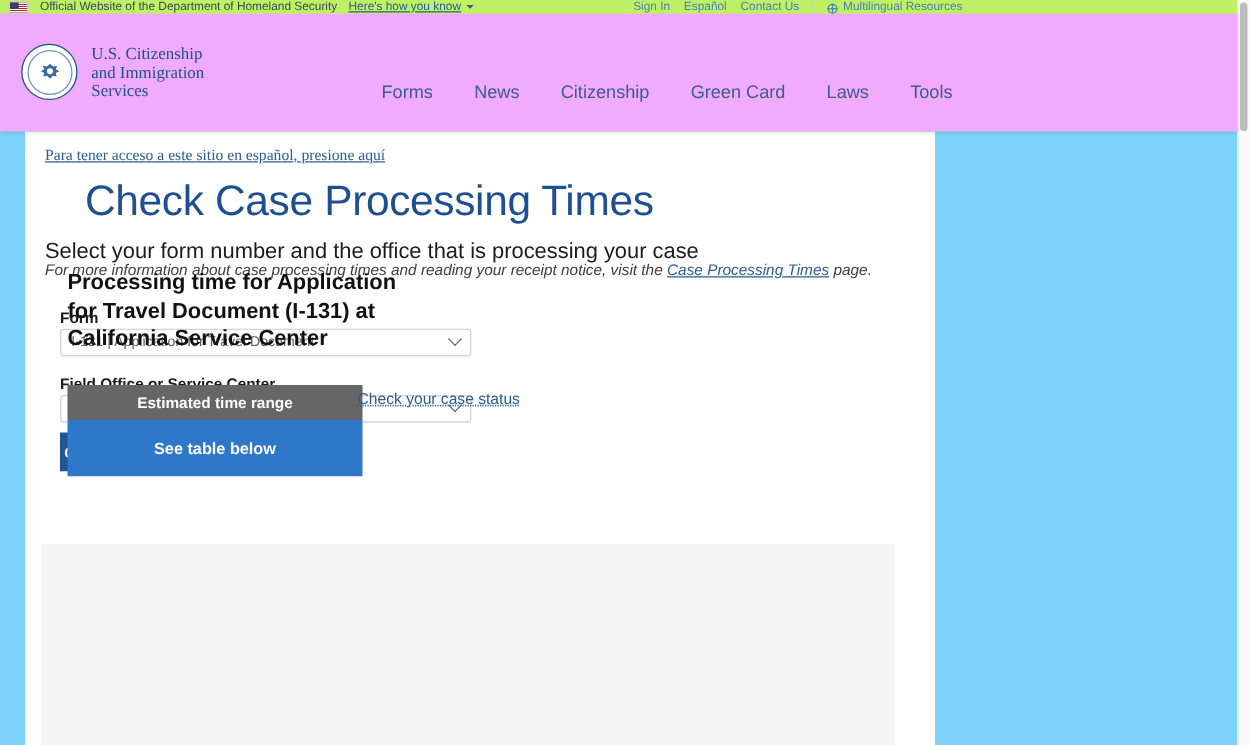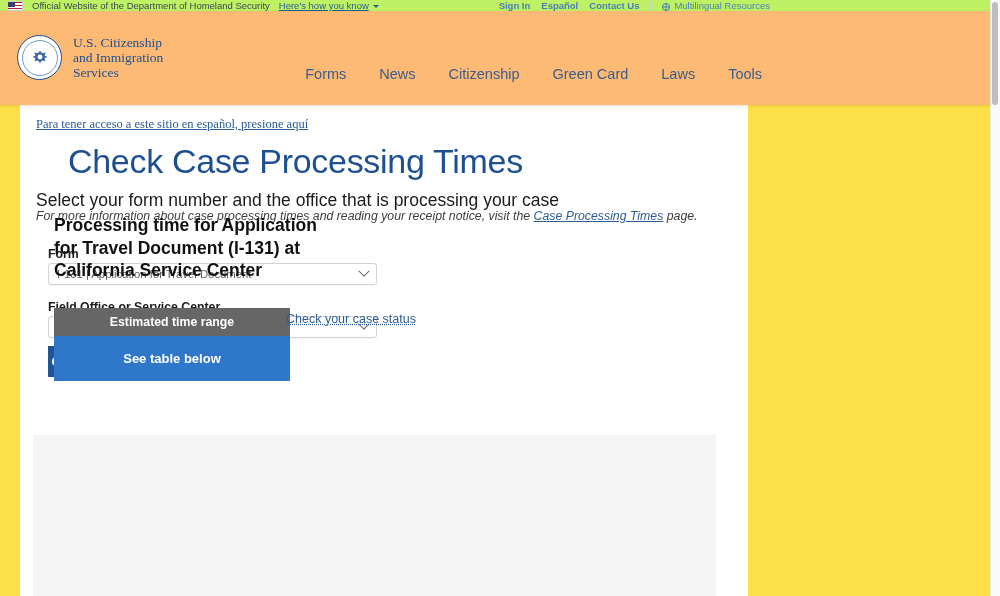--- a/index.html
+++ b/index.html
@@ -51,41 +51,41 @@
     border-top: 3.6px solid #2b5c94;
     vertical-align: middle;
   }
   #gov-banner-right {
     margin-left: auto;
     display: flex; align-items: center;
     gap: 11px;
     padding-right: 220px;
     font-size: 9.5px;
   }
-  #gov-banner-right .util-link { color: #4a7eb5; cursor: pointer; white-space: nowrap; font-weight: bold; }
+  #gov-banner-right .util-link { color: #4a7eb5; cursor: pointer; white-space: nowrap; }
   #util-divider { width: 1px; height: 9px; background: #c8d0d8; }
   #multilingual { display: flex; align-items: flex-end; gap: 4px; color: #4a7eb5; cursor: pointer; white-space: nowrap; }
   .globe-icon {
     width: 8px; height: 8px; border-radius: 50%;
     border: 1px solid #4a7eb5; position: relative; flex: none;
   }
   .globe-icon::before {
     content:""; position:absolute; left:50%; top:-1px; width:1px; height:8px;
     background:#4a7eb5; transform: translateX(-50%);
   }
   .globe-icon::after {
     content:""; position:absolute; top:50%; left:-1px; width:8px; height:1px;
     background:#4a7eb5; transform: translateY(-50%);
   }
 
   
   #site-header {
     position: absolute; top: 11px; left: 0;
     width: 990px; height: 94px;
-    background: #fdba74;
+    background: #f0abfc;
     box-shadow: 0 1px 3px rgba(0,0,0,0.13);
     z-index: 5;
   }
   #logo-block {
     position: absolute; left: 17px; top: 24px;
     display: flex; align-items: center;
   }
   #dhs-seal {
     width: 45px; height: 45px; border-radius: 50%;
     border: 1.6px solid #1d4f91;
@@ -117,21 +117,21 @@
     font-size: 14.5px;
     color: #3d5b8c;
     cursor: pointer;
     white-space: nowrap;
   }
 
   
   #page-area {
     position: absolute; top: 105px; left: 0;
     width: 990px; height: 491px;
-    background: #fde047;
+    background: #7dd3fc;
     overflow: hidden;
   }
   #content-card {
     position: absolute; left: 20px; top: 0;
     width: 728px; height: 491px;
     background: #ffffff;
   }
 
   #spanish-link {
     position: absolute; left: 16px; top: 12px;

